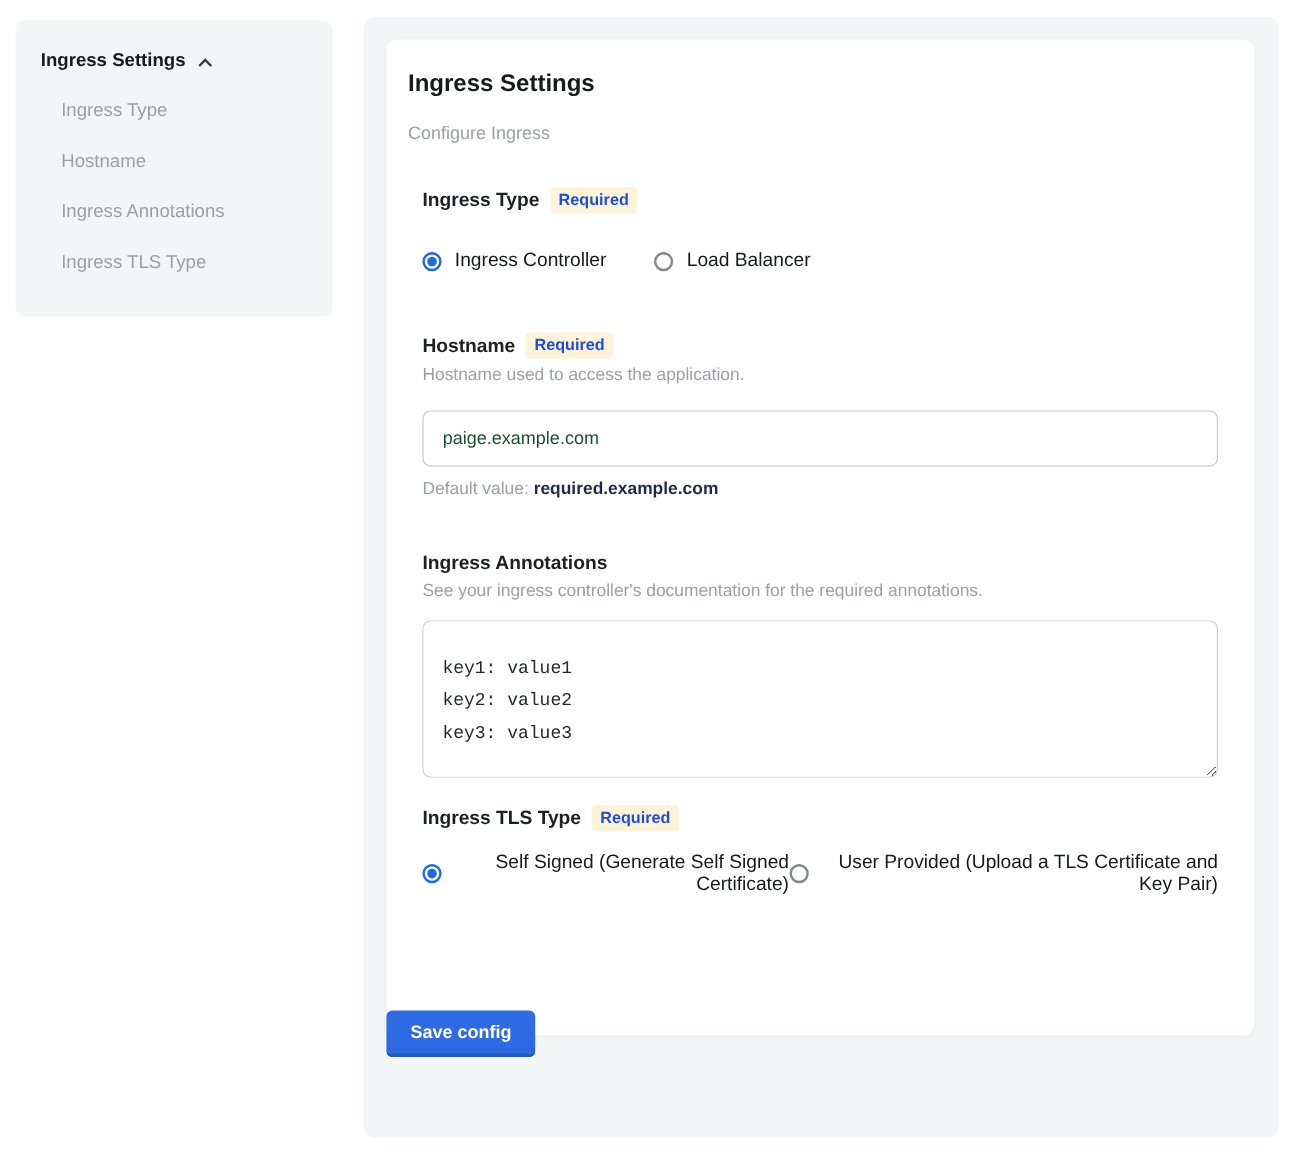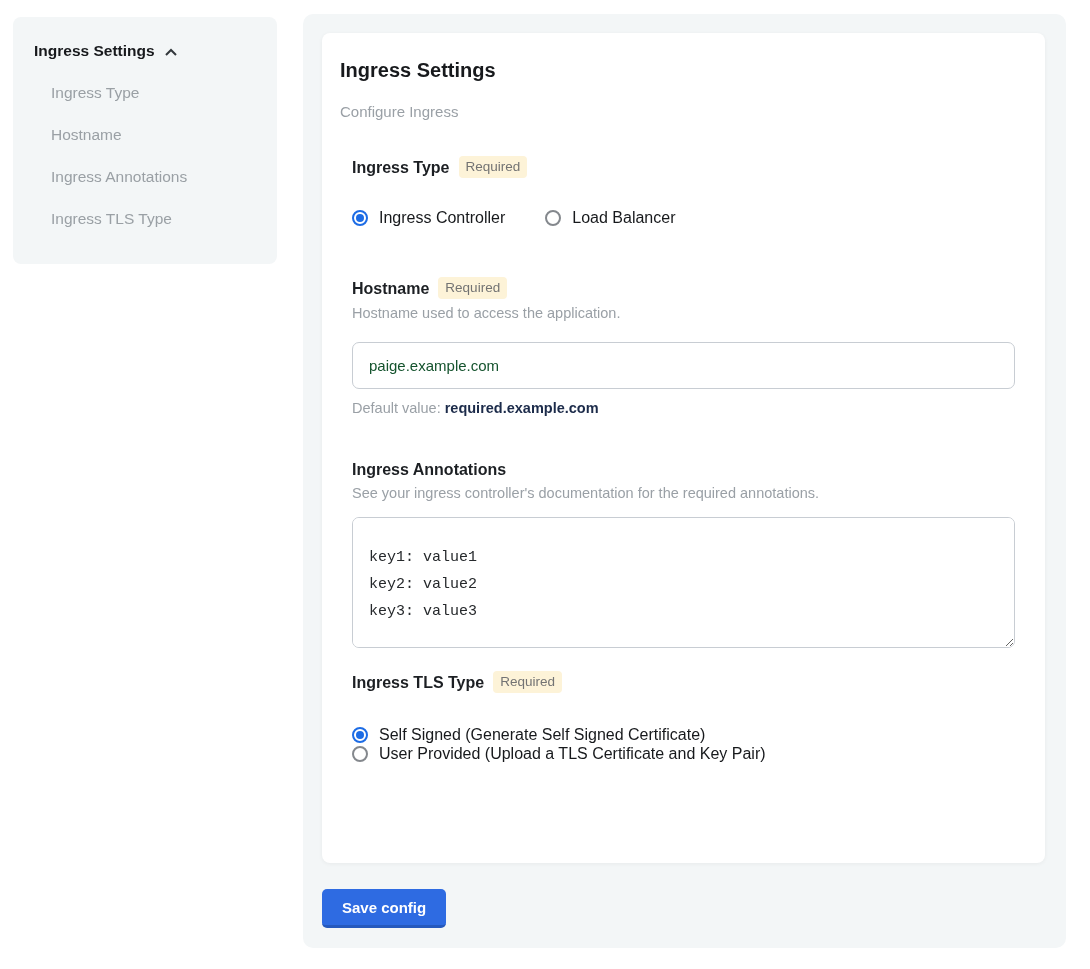--- a/index.html
+++ b/index.html
@@ -49,29 +49,29 @@
     box-sizing: border-box;
     padding: 26px 30px 0 18px;
   }
   .card-title { font-size: 20px; font-weight: 700; color: #17191c; margin: 0; line-height: 23px; }
   .card-subtitle { font-size: 15px; color: #9aa0a6; margin-top: 21px; line-height: 17px; }
 
   .sections { margin-left: 12px; width: 663px; }
   .field-label-row { display: flex; align-items: center; gap: 9px; }
   .field-label { font-size: 16px; font-weight: 700; color: #1c1f23; line-height: 19px; }
   .badge {
-    background: #fdf3d8; color: #737373;
+    background: #fdf3d8; color: #1d4ed8;
     font-size: 13.5px; line-height: 16px;
-    padding: 3px 7px; border-radius: 4px;
+    padding: 3px 7px; border-radius: 4px; font-weight: bold;
   }
   .field-desc { font-size: 14.5px; color: #9aa0a6; margin-top: 6px; line-height: 17px; }
 
   .section-ingress-type { margin-top: 36px; }
   .radio-row { display: flex; gap: 40px; margin-top: 30px; }
-  .radio-stack { display: flex; flex-direction: column; margin-top: 32px; }
+  .radio-stack { display: flex; flex-direction: row; margin-top: 16px; }
   .radio-option { display: flex; align-items: center; gap: 11px; cursor: pointer; text-align: right; }
   .radio-circle {
     width: 16px; height: 16px; border-radius: 50%;
     border: 2px solid #84888d; background: #fff;
     box-sizing: border-box; position: relative; flex: none;
   }
   .radio-option.selected .radio-circle { border-color: #1d6ce5; }
   .radio-option.selected .radio-circle::after {
     content: ""; position: absolute; left: 2px; top: 2px;
     width: 8px; height: 8px; border-radius: 50%;
@@ -99,21 +99,21 @@
     border: 1px solid #c8cdd3; border-radius: 7px;
     padding: 26px 16px;
     font-family: "Liberation Mono", monospace;
     font-size: 15px; line-height: 27px; color: #26292c;
     resize: both; outline: none;
   }
 
   .section-tls { margin-top: 23px; }
 
   .save-button {
-    position: absolute; left: 19px; top: 875px;
+    position: absolute; left: 19px; top: 828px;
     height: 39px; padding: 0 20px;
     background: #2e6be2; color: #ffffff;
     font-family: "Liberation Sans", sans-serif;
     font-size: 15px; font-weight: 700;
     border: none; border-bottom: 3px solid #2559bd;
     border-radius: 5px;
     cursor: pointer;
   }
 </style>
 </head>

